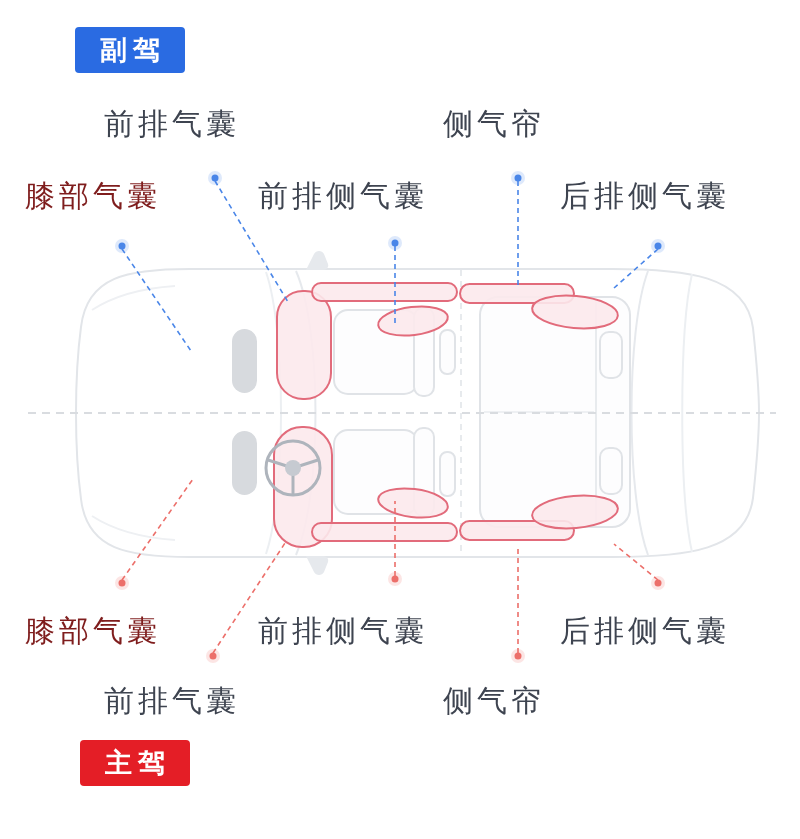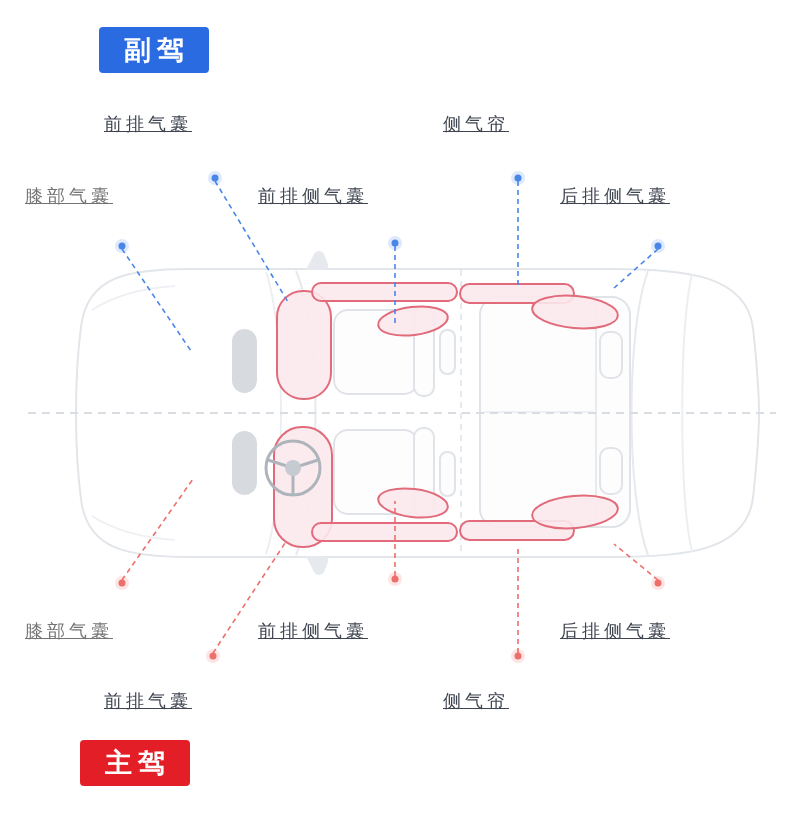--- a/index.html
+++ b/index.html
@@ -4,26 +4,26 @@
 <style>
   * { margin:0; padding:0; box-sizing:border-box; }
   html,body { width:800px; height:839px; background:#ffffff;
     font-family:"DejaVu Sans","Liberation Sans",sans-serif; }
   .stage { position:relative; width:800px; height:839px; overflow:hidden; background:#ffffff; }
   svg.art { position:absolute; left:0; top:0; width:800px; height:839px; }
 
   .badge { position:absolute; width:110px; height:46px; border-radius:4px; color:#ffffff;
     font-size:27px; font-weight:700; display:flex; align-items:center; justify-content:center;
     letter-spacing:6px; text-indent:6px; }
-  #badge-passenger { left:75px; top:27px; background:#2a6be2;margin-left:24px; }
+  #badge-passenger { left:75px; top:27px; background:#2a6be2; }
   #badge-driver   { left:80px; top:740px; background:#e41e26; }
 
-  .lbl { position:absolute; font-size:18px; line-height:28px; letter-spacing:4px;
-    color:#3e4450; white-space:nowrap;text-decoration:underline; }
-  .lbl-gray { color:#737373; }
+  .lbl { position:absolute; font-size:30px; line-height:28px; letter-spacing:4px;
+    color:#3e4450; white-space:nowrap; }
+  .lbl-gray { color:#7f1d1d; }
   #lbl-top-front-airbag   { left:104px; top:110px; }
   #lbl-top-side-curtain   { left:443px; top:110px; }
   #lbl-top-knee           { left:25px;  top:182px; }
   #lbl-top-front-side     { left:258px; top:182px; }
   #lbl-top-rear-side      { left:560px; top:182px; }
   #lbl-bottom-knee        { left:25px;  top:617px; }
   #lbl-bottom-front-side  { left:258px; top:617px; }
   #lbl-bottom-rear-side   { left:560px; top:617px; }
   #lbl-bottom-front-airbag{ left:104px; top:687px; }
   #lbl-bottom-side-curtain{ left:443px; top:687px; }

